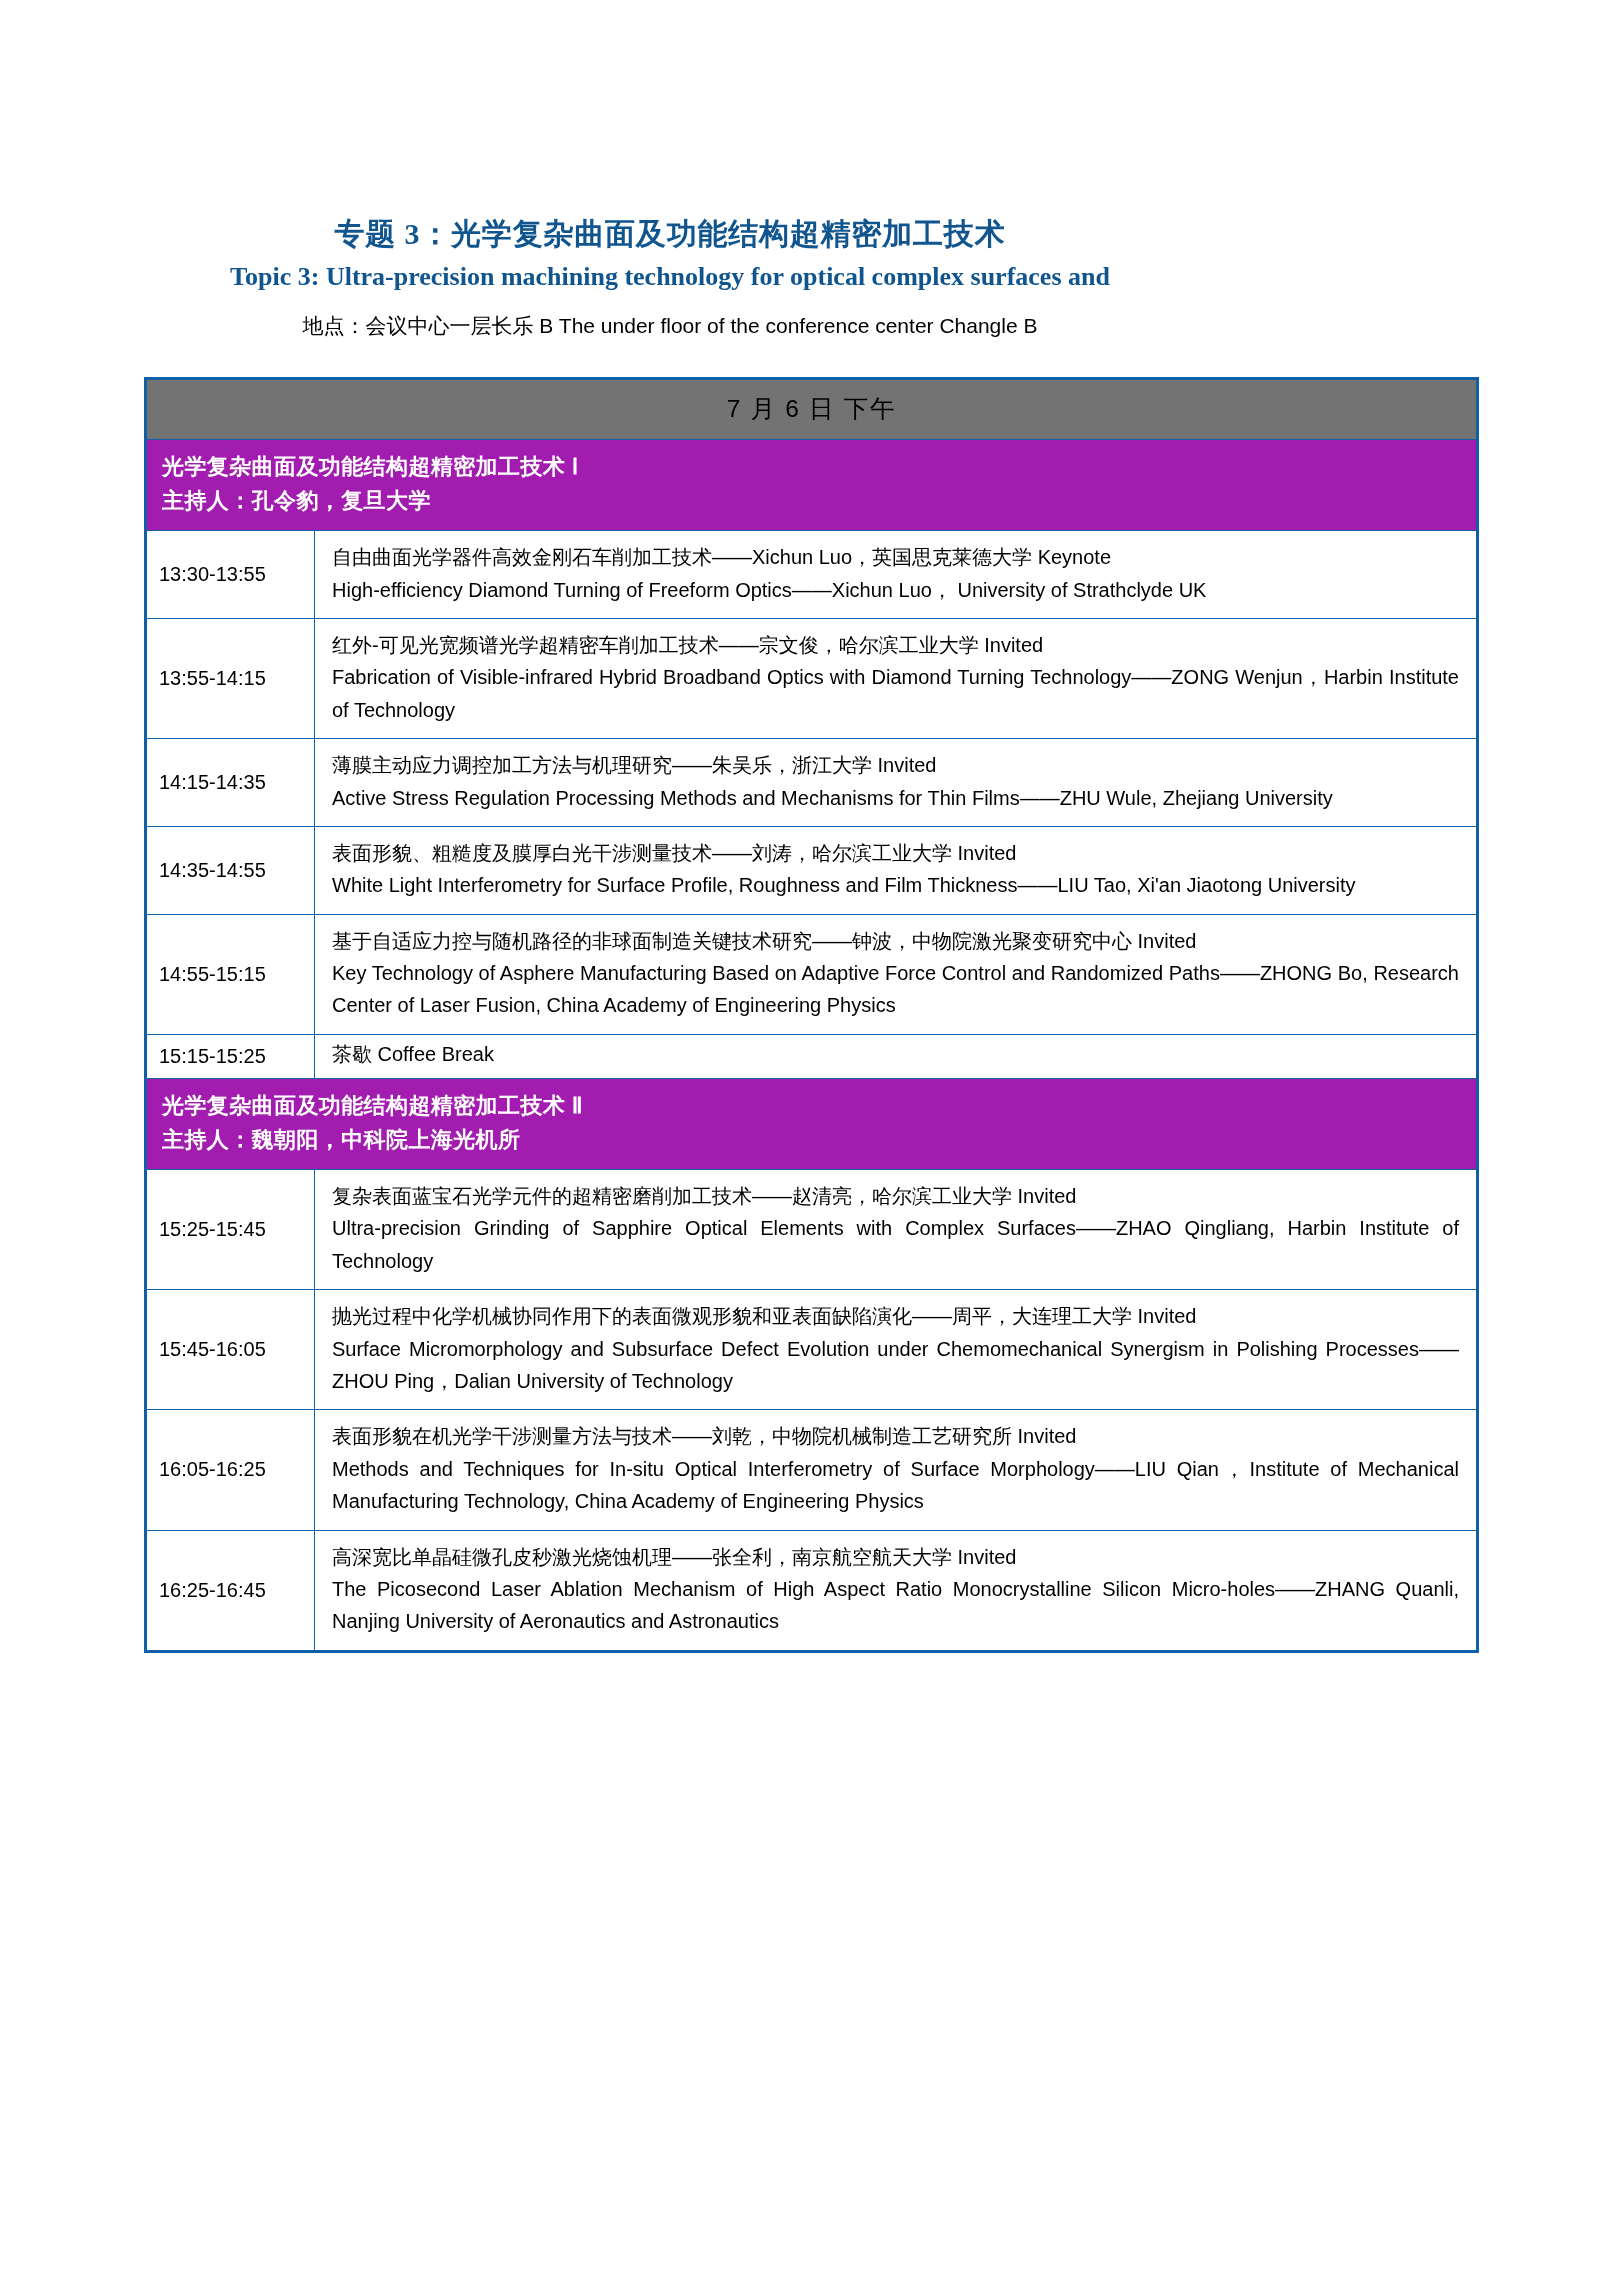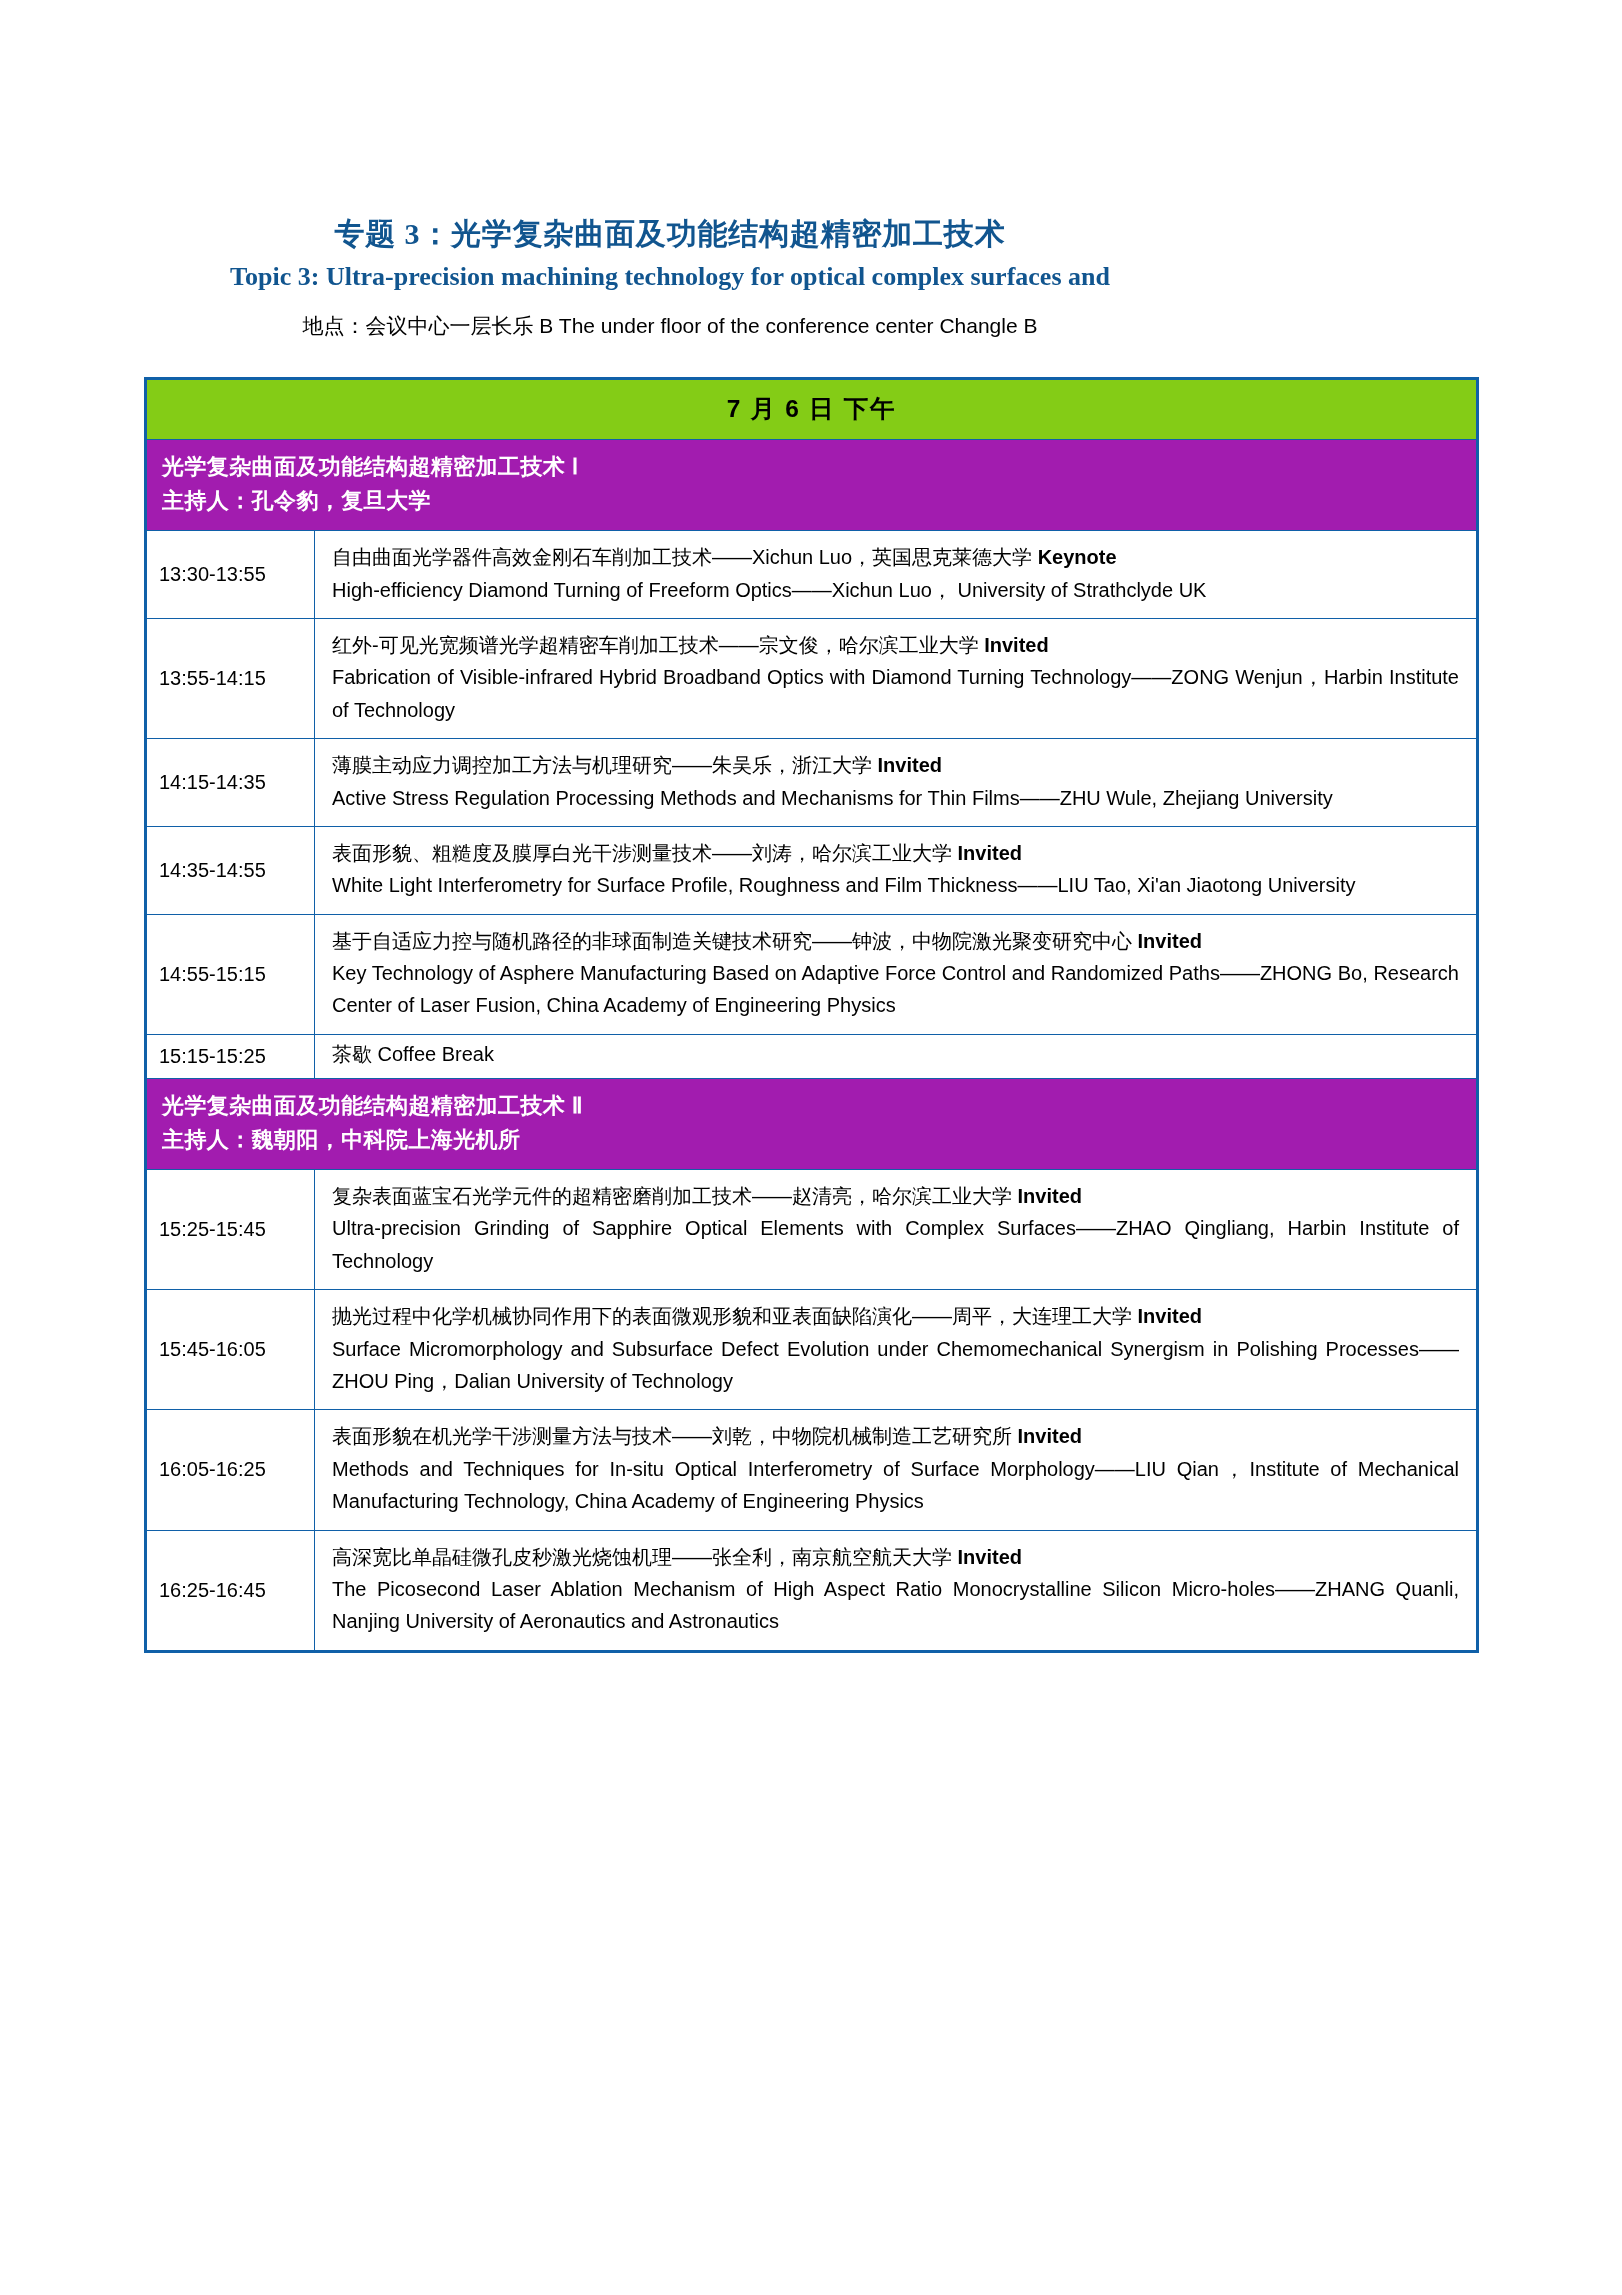--- a/index.html
+++ b/index.html
@@ -53,23 +53,23 @@
     width: 1335px;
     margin: 0 auto;
     table-layout: fixed;
     border: 3.4px solid #1060a8;
   }
   table.agenda td {
     border: 1.7px solid #1060a8;
     vertical-align: middle;
   }
   .daybar td {
-    background: #84cc16;
+    background: #737373;
     text-align: center;
-    font-weight: bold;
+    font-weight: normal;
     font-size: 24.5px;
     padding: 12px 0 13.5px 0;
     color: #000;
     letter-spacing: 1.7px;
   }
   .session-head td {
     background: #a21caf;
     color: #ffffff;
     font-weight: bold;
     font-size: 22px;
@@ -96,21 +96,21 @@
     text-justify: inter-word;
     color: #000;
   }
   .talk-col .cn {
     display: block;
   }
   .talk-col .en {
     display: block;
   }
   .tag {
-    font-weight: bold;
+    font-weight: normal;
   }
   .break-row .talk-col {
     padding-top: 3px;
     padding-bottom: 7.6px;
   }
 </style>
 </head>
 <body>
 
 <div class="page">

